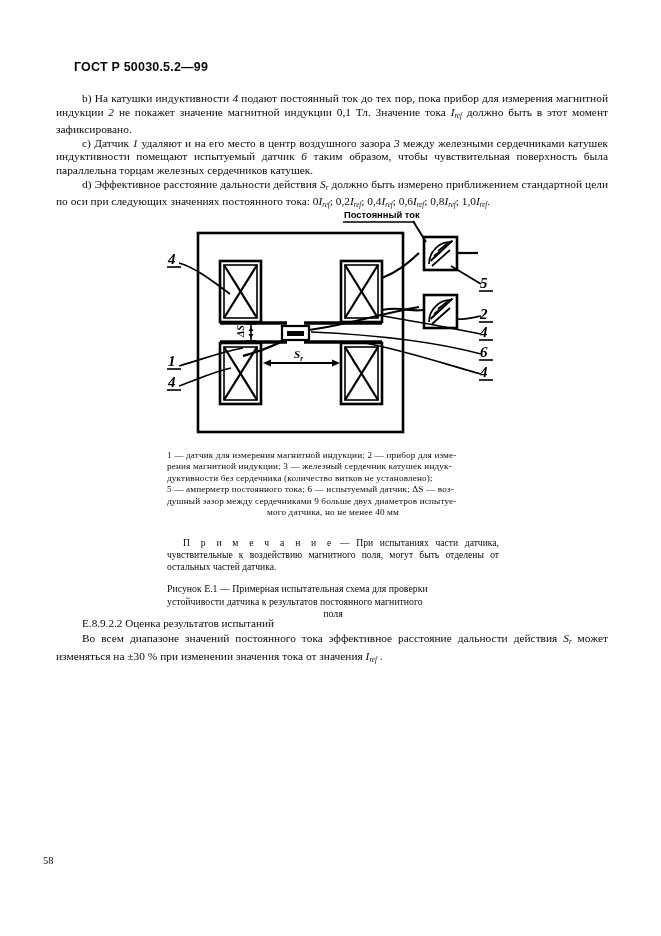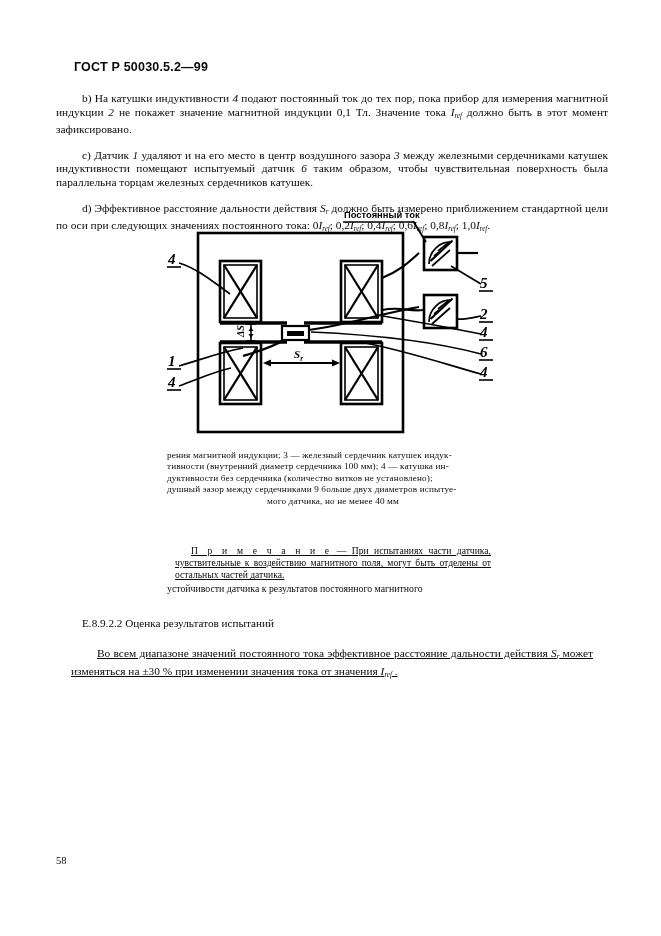--- a/index.html
+++ b/index.html
@@ -37,21 +37,21 @@
   .body-block {
     position: absolute;
     left: 56px;
     width: 552px;
     font-size: 11.4px;
     line-height: 13.6px;
     text-align: justify;
     text-justify: inter-word;
   }
   .para { text-indent: 26px; margin: 0; }
-  .para + .para { margin-top: 12px; }
+  .para + .para { margin-top: 0px; }
   i.it { font-style: italic; }
   .sym { font-style: italic; }
   sub.sb {
     font-size: 7.2px;
     font-style: italic;
     vertical-align: -0.28em;
     letter-spacing: -0.1px;
   }
 
   
@@ -117,21 +117,21 @@
     top: 632px;
     width: 552px;
     font-size: 11.4px;
     line-height: 13.8px;
     text-align: justify;
     text-justify: inter-word;
   }
 
   .page-number {
     position: absolute;
-    left: 56px;
+    left: 43px;
     top: 855px;
     font-size: 10.5px;
   }
 </style>
 </head>
 <body>
 
 <div class="page">
 
   <div class="doc-header">ГОСТ Р 50030.5.2—99</div>
@@ -275,35 +275,38 @@
         <line x1="328" y1="134" x2="342" y2="134" stroke="#000000" stroke-width="1.6"></line>
         <text x="329" y="151">6</text>
         <line x1="328" y1="154" x2="342" y2="154" stroke="#000000" stroke-width="1.6"></line>
         <text x="329" y="171">4</text>
         <line x1="328" y1="174" x2="342" y2="174" stroke="#000000" stroke-width="1.6"></line>
       </g>
     </svg>
   </div>
 
   <div class="legend-block">
+    <div>1 — датчик для измерения магнитной индукции;  2 — прибор для изме-</div>
     <div>рения магнитной индукции;   3 — железный сердечник катушек индук-</div>
-    <div>тивности (внутренний диаметр сердечника 100 мм); 4 — катушка   ин-</div>
     <div>дуктивности  без  сердечника  (количество  витков  не  установлено);</div>
+    <div>5 — амперметр постоянного тока;  6 — испытуемый датчик;  ΔS — воз-</div>
     <div>душный зазор между сердечниками 9 больше двух диаметров испытуе-</div>
     <div class="caption-last">мого датчика, но не менее 40 мм</div>
   </div>
 
   <div class="note-block">
-    <p class="lead" style="margin:8px;text-decoration:underline;"><span class="spaced">П р и м е ч а н и е</span><span> — </span><span>При испытаниях части датчика, чувствительные к воздействию магнитного поля, могут быть отделены от остальных частей датчика.</span></p>
+    <p class="lead" style="margin:0;"><span class="spaced">П р и м е ч а н и е</span><span> — </span><span>При испытаниях части датчика, чувствительные к воздействию магнитного поля, могут быть отделены от остальных частей датчика.</span></p>
   </div>
 
   <div class="caption-block">
+    <div>Рисунок Е.1 — Примерная  испытательная  схема  для  проверки</div>
     <div>устойчивости  датчика  к  результатов  постоянного  магнитного</div>
+    <div class="caption-last">поля</div>
   </div>
 
   <div class="sec-head">E.8.9.2.2 Оценка результатов испытаний</div>
   <div class="bottom-block">
-    <p class="para" style="margin:15px;text-decoration:underline;"><span>Во всем диапазоне значений постоянного тока эффективное расстояние дальности действия </span><i class="sym">S</i><sub class="sb">r</sub><span> может изменяться на ±30 % при изменении значения тока от значения </span><i class="sym">I</i><sub class="sb">ref</sub><span> .</span></p>
+    <p class="para" style="margin:0;"><span>Во всем диапазоне значений постоянного тока эффективное расстояние дальности действия </span><i class="sym">S</i><sub class="sb">r</sub><span> может изменяться на ±30 % при изменении значения тока от значения </span><i class="sym">I</i><sub class="sb">ref</sub><span> .</span></p>
   </div>
 
   <div class="page-number">58</div>
 
 </div>
 
 </body></html>

